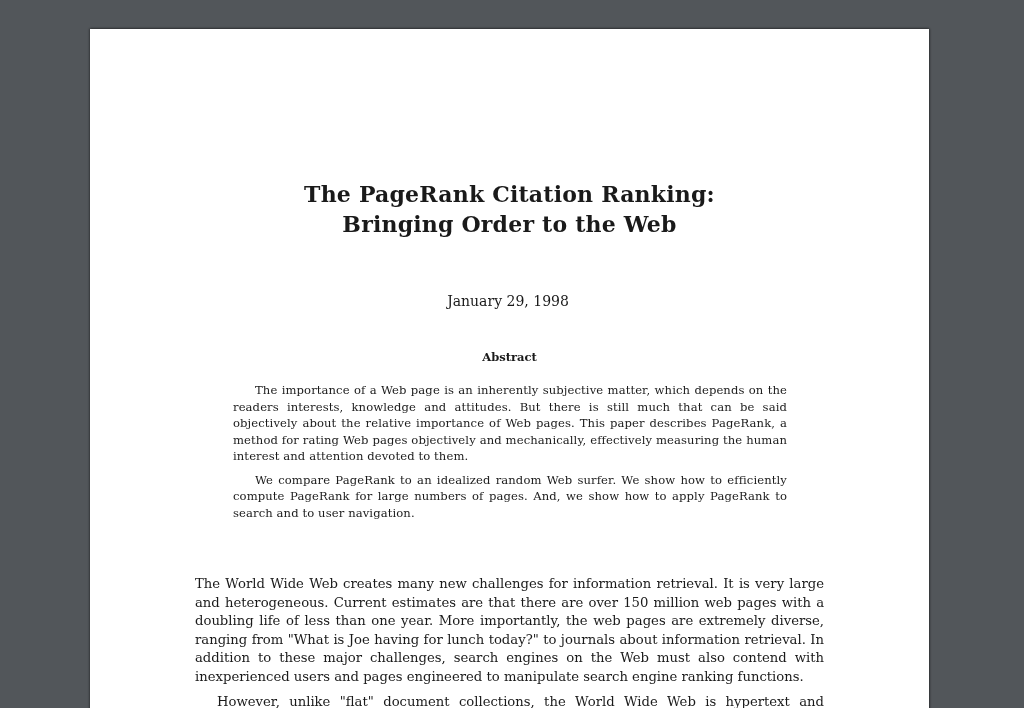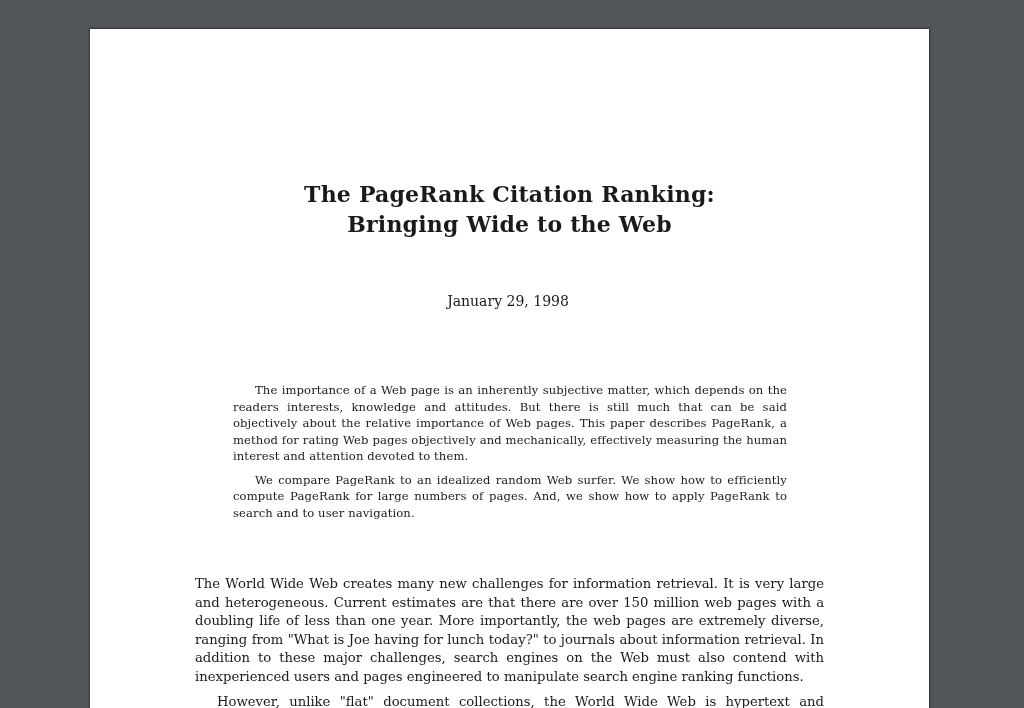--- a/index.html
+++ b/index.html
@@ -97,25 +97,26 @@
   }
 </style>
 </head>
 <body>
 
 <div class="viewer">
   <div class="page">
 
     <div class="title">
       <div>The PageRank Citation Ranking:</div>
-      <div>Bringing Wide to the Web</div>
+      <div>Bringing Order to the Web</div>
     </div>
 
     <div class="date">January 29, 1998</div>
 
+    <div class="abstract-heading">Abstract</div>
 
     <div class="abstract-body">
       <p>The importance of a Web page is an inherently subjective matter, which depends on the readers interests, knowledge and attitudes. But there is still much that can be said objectively about the relative importance of Web pages.  This paper describes PageRank, a method for rating Web pages objectively and mechanically, effectively measuring the human interest and attention devoted to them.</p>
       <p>We compare PageRank to an idealized random Web surfer.  We show how to efficiently compute PageRank for large numbers of pages.  And, we show how to apply PageRank to search and to user navigation.</p>
     </div>
 
 
     <div class="intro-body">
       <p class="first">The World Wide Web creates many new challenges for information retrieval. It is very large and heterogeneous.  Current estimates are that there are over 150 million web pages with a doubling life of less than one year.  More importantly, the web pages are extremely diverse, ranging from "What is Joe having for lunch today?" to journals about information retrieval. In addition to these major challenges, search engines on the Web must also contend with inexperienced users and pages engineered to manipulate search engine ranking functions.</p>
       <p>However, unlike "flat" document collections, the World Wide Web is hypertext and provides considerable auxiliary information on top of the text of the web pages, such as link structure and</p>

